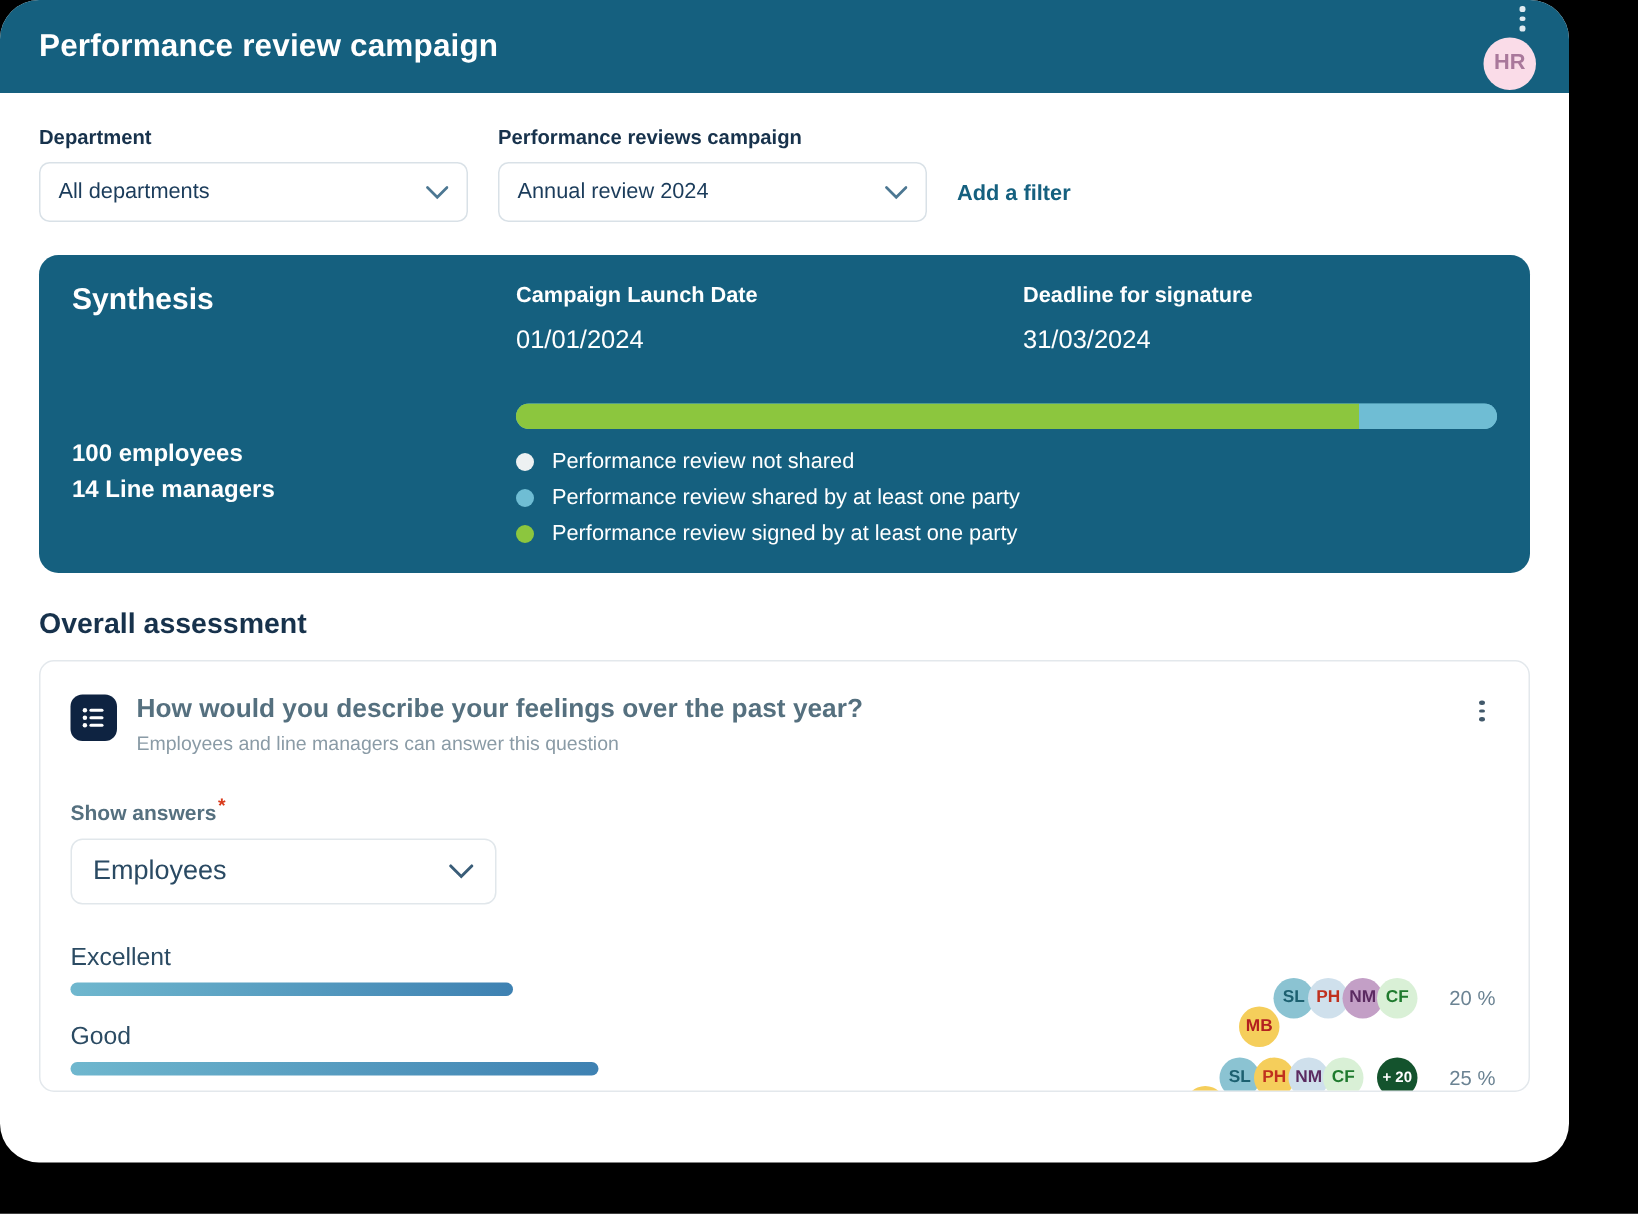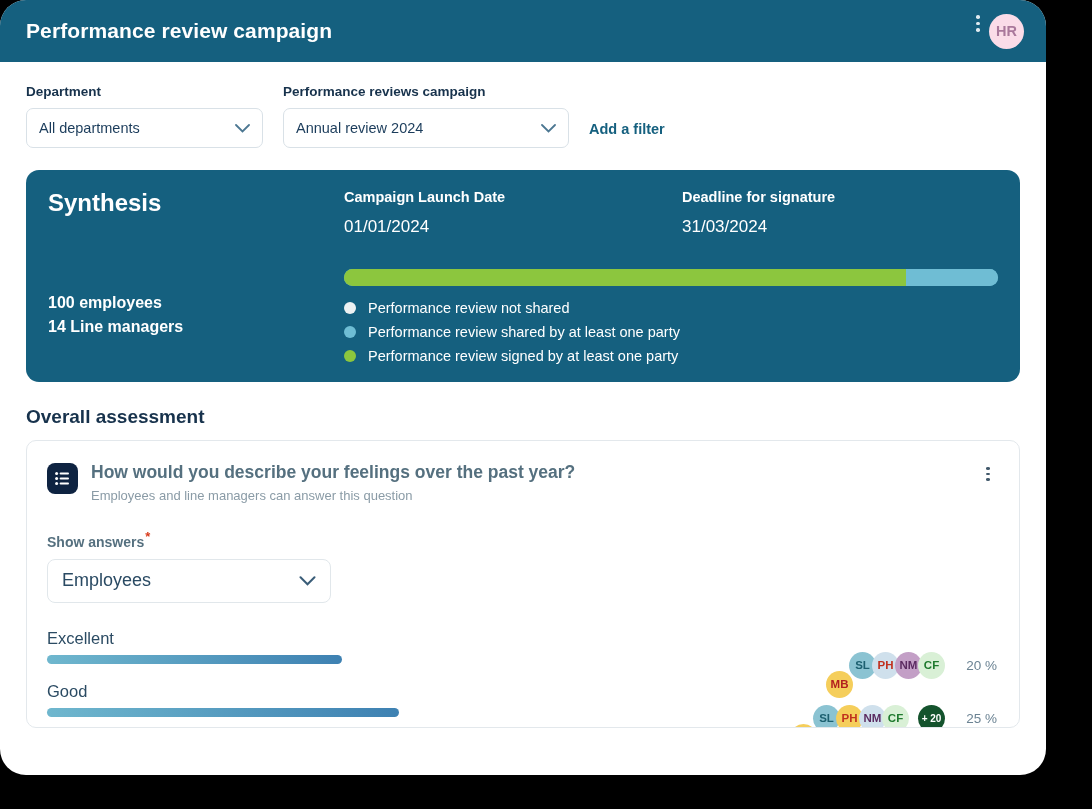--- a/index.html
+++ b/index.html
@@ -33,22 +33,23 @@
   }
   #header-title {
     font-size: 21px;
     font-weight: bold;
     color: #ffffff;
     letter-spacing: .1px;
   }
   #header-right {
     margin-left: auto;
     display: flex;
-    align-items: flex-start;
+    align-items: flex-end;
     gap: 2px;
+    flex-direction: column;
   }
   .kebab {
     width: 18px;
     height: 20px;
     display: flex;
     flex-direction: column;
     justify-content: center;
     align-items: center;
     gap: 3px;
     cursor: pointer;
@@ -101,42 +102,42 @@
   .select .val {
     font-size: 14.5px;
     color: #1B3C5B;
   }
   .select .chev {
     margin-left: auto;
     padding-left: 16px;
     color: #4C7792;
   }
   .chev svg { display: block; }
-  #dep-field { width: 237px; }
+  #dep-field { width: 286px; }
   #camp-field { width: 286px; justify-content: space-between; }
   #add-filter {
     font-size: 14.5px;
     font-weight: bold;
     color: #15607F;
     cursor: pointer;
     padding-bottom: 11px;
   }
 
   
   #synthesis {
     margin: 22px 26px 0 26px;
     background: #15607F;
     border-radius: 13px;
     padding: 19px 22px 22px 22px;
     height: 212px;
     position: relative;
   }
   #syn-top { display: flex; }
   #syn-title {
-    font-size: 24px;
+    font-size: 20px;
     font-weight: bold;
     color: #ffffff;
     width: 296px;
     flex: none;
   }
   .syn-col { flex: none; }
   #syn-col-launch { width: 338px; }
   .syn-col-head {
     font-size: 14.5px;
     font-weight: bold;

